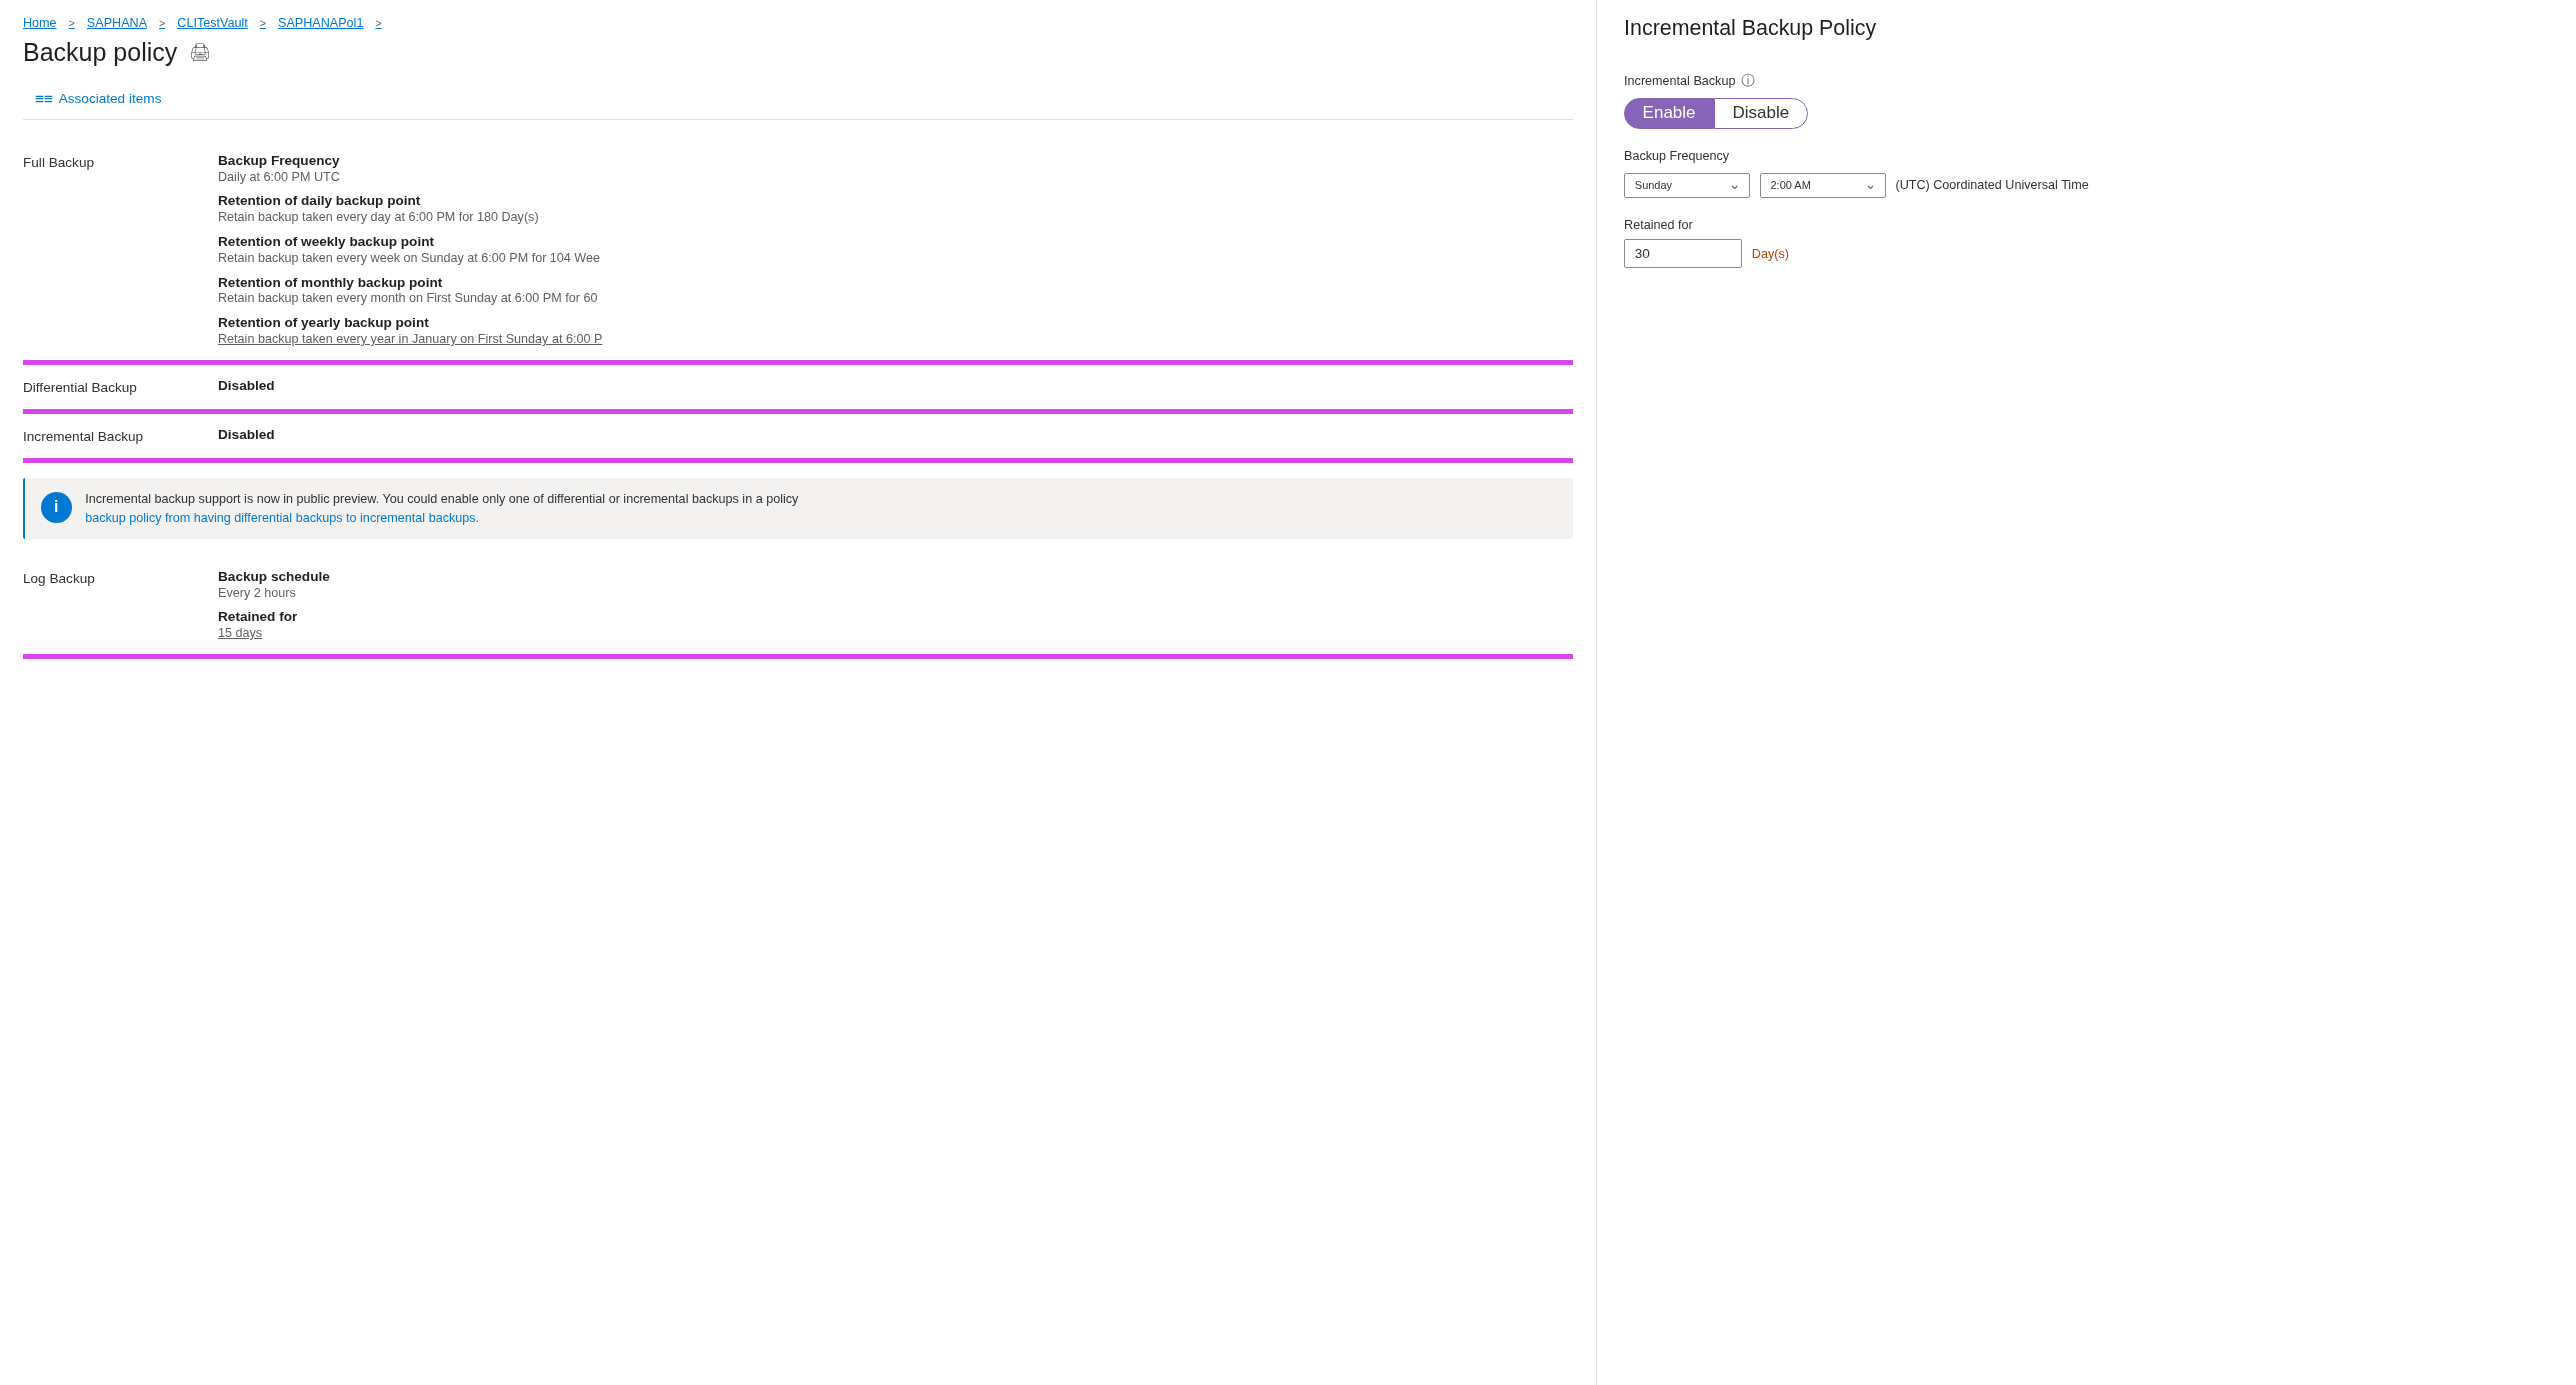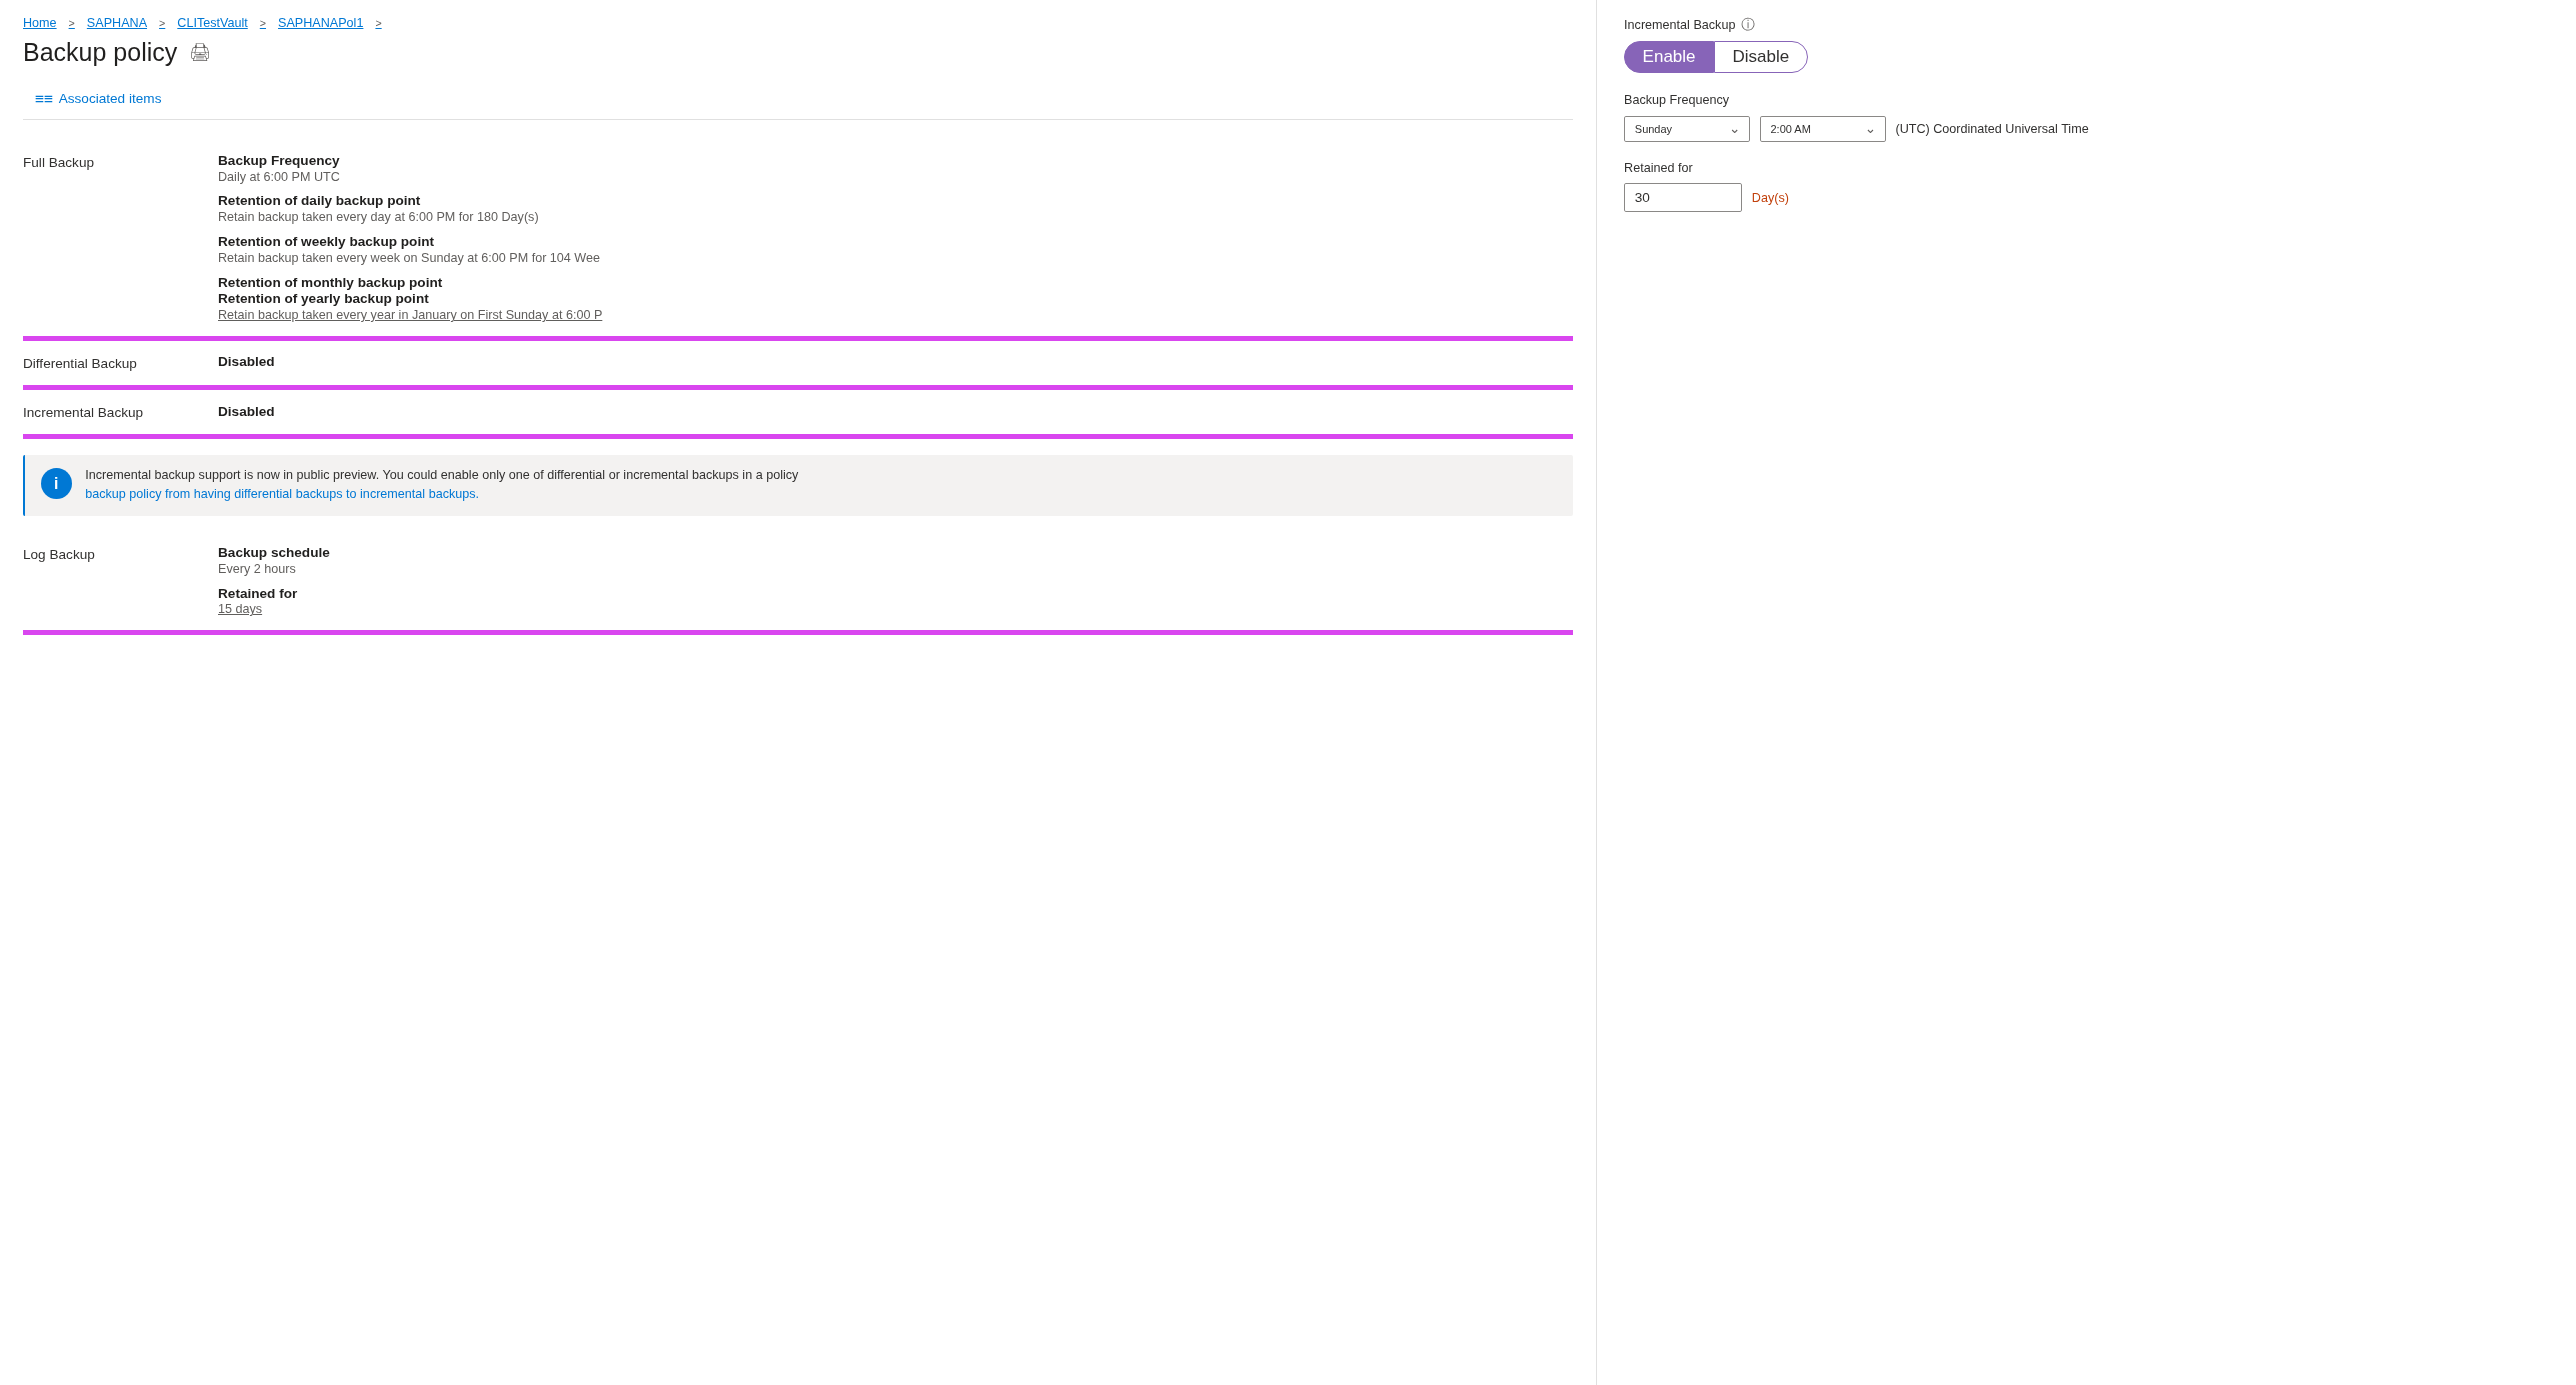--- a/index.html
+++ b/index.html
@@ -282,20 +282,21 @@
   <div class="section-row">
     <div class="section-label">Full Backup</div>
     <div class="section-content">
       <div class="item-title">Backup Frequency</div>
       <div class="item-desc">Daily at 6:00 PM UTC</div>
       <div class="item-title">Retention of daily backup point</div>
       <div class="item-desc">Retain backup taken every day at 6:00 PM for 180 Day(s)</div>
       <div class="item-title">Retention of weekly backup point</div>
       <div class="item-desc">Retain backup taken every week on Sunday at 6:00 PM for 104 Wee</div>
       <div class="item-title">Retention of monthly backup point</div>
+      <div class="item-desc">Retain backup taken every month on First Sunday at 6:00 PM for 60</div>
       <div class="item-title">Retention of yearly backup point</div>
       <div class="item-desc">Retain backup taken every year in January on First Sunday at 6:00 P</div>
     </div>
   </div>
 
   <div class="section-row">
     <div class="section-label">Differential Backup</div>
     <div class="section-content">
       <div class="disabled-text">Disabled</div>
     </div>
@@ -324,20 +325,21 @@
       <div class="item-desc">Every 2 hours</div>
       <div class="item-title">Retained for</div>
       <div class="item-desc">15 days</div>
     </div>
   </div>
 
 </div>
 
 <div class="right-panel">
 
+  <div class="panel-title">Incremental Backup Policy</div>
 
   <div class="field-label">
     <span>Incremental Backup</span>
     <span class="info-icon">ⓘ</span>
   </div>
 
   <div class="toggle-group">
     <button class="toggle-btn active">Enable</button>
     <button class="toggle-btn">Disable</button>
   </div>

